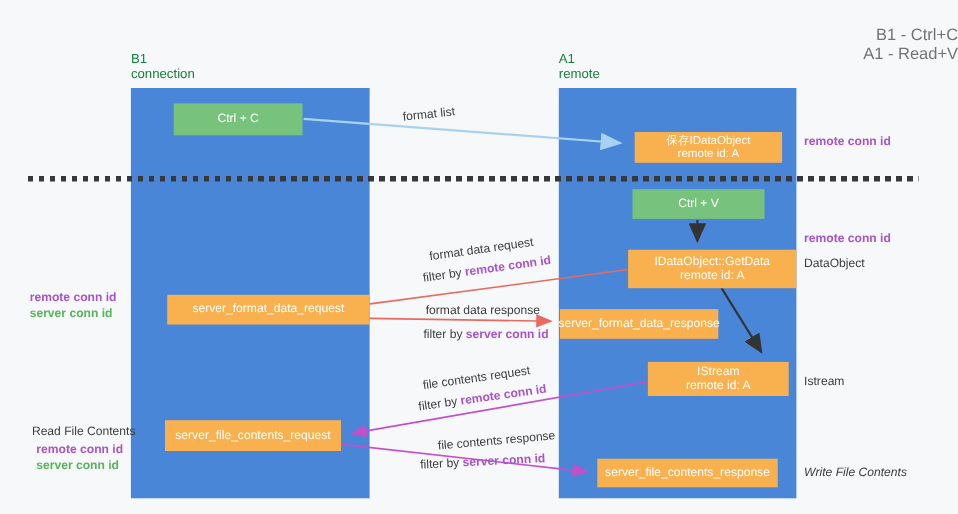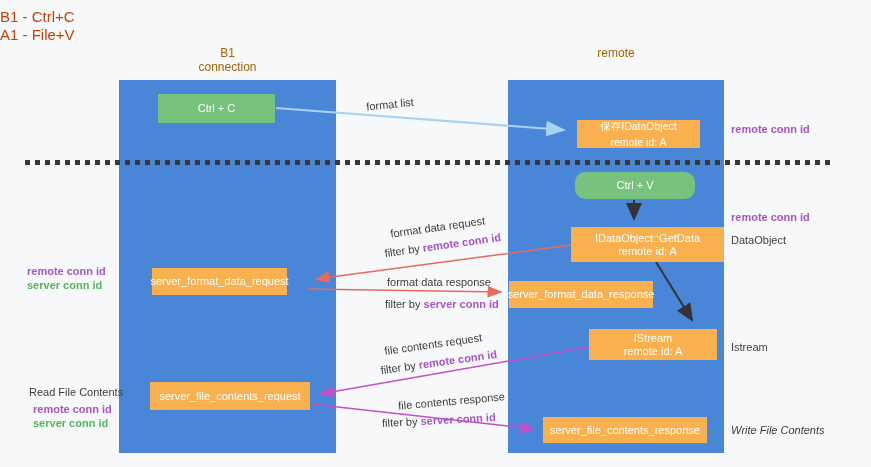--- a/index.html
+++ b/index.html
@@ -2,24 +2,24 @@
 <html><head>
 <meta charset="utf-8">
 <style>
   * { margin:0; padding:0; box-sizing:border-box; }
   body { background:#e9eaec; font-family:"Liberation Sans", sans-serif; }
   .canvas {
     position:relative; width:871px; height:467px;
     background:#f7f8f9; overflow:hidden;
     font-family:"Liberation Sans", sans-serif;
   }
-  .title { position:absolute; top:8px; left:0; right:0; text-align:left;
-           font-size:15px; line-height:18px; color:#c2410c; z-index:5; }
-  .lane-header { position:absolute; text-align:center; font-size:12px;
-                 line-height:14px; color:#a16207; z-index:5; }
+  .title { position:absolute; top:23px; left:0; right:0; text-align:right;
+           font-size:15px; line-height:18px; color:#737373; z-index:5; }
+  .lane-header { position:absolute; text-align:left; font-size:12px;
+                 line-height:14px; color:#15803d; z-index:5; }
   .lane { position:absolute; top:80px; height:373px; background:#4a86d8; z-index:1; }
   .lane-left  { left:119px; width:217px; }
   .lane-right { left:508px; width:216px; }
   .dashed-sep { position:absolute; left:25px; top:160px; width:810px; height:5px;
     background:repeating-linear-gradient(90deg,#383838 0 5px,transparent 5px 10px);
     z-index:2; }
   svg.arrows { position:absolute; left:0; top:0; z-index:2; }
   .node { position:absolute; z-index:3; display:flex; flex-direction:column;
           align-items:center; justify-content:center; text-align:center;
           color:#ffffff; font-size:11px; line-height:13px; }
@@ -33,28 +33,29 @@
   .hl-purple { color:#a855c8; font-weight:bold; }
   .hl-green  { color:#56b45c; font-weight:bold; }
 </style>
 </head>
 <body>
 
 <div class="canvas">
 
   <div class="title">
     <div>B1 - Ctrl+C</div>
-    <div>A1 - File+V</div>
+    <div>A1 - Read+V</div>
   </div>
 
   <div class="lane-header" style="left:119px;width:217px;top:46px;">
     <div>B1</div>
     <div>connection</div>
   </div>
   <div class="lane-header" style="left:508px;width:216px;top:46px;">
+    <div>A1</div>
     <div>remote</div>
   </div>
 
   <div class="lane lane-left"></div>
   <div class="lane lane-right"></div>
 
   <div class="dashed-sep"></div>
 
   <svg class="arrows" width="871" height="467" viewBox="0 0 871 467">
     <defs>
@@ -77,35 +78,35 @@
     <line x1="571" y1="245" x2="316" y2="279" stroke="#e8695f" stroke-width="1.5" marker-end="url(#m-red)"></line>
     <line x1="308" y1="289" x2="501" y2="292" stroke="#e8695f" stroke-width="1.5" marker-end="url(#m-red)"></line>
     <line x1="589" y1="347" x2="320" y2="394" stroke="#c34fc9" stroke-width="1.5" marker-end="url(#m-mag)"></line>
     <line x1="311" y1="404" x2="534" y2="429" stroke="#c34fc9" stroke-width="1.5" marker-end="url(#m-mag)"></line>
   </svg>
 
   <div class="node green" style="left:158px;top:94px;width:117px;height:29px;">
     <div>Ctrl + C</div>
   </div>
 
-  <div class="node orange small" style="left:577px;top:120px;width:123px;height:28px;justify-content:space-between;">
+  <div class="node orange small" style="left:577px;top:120px;width:134px;height:28px;">
     <div>保存IDataObject</div>
     <div>remote id: A</div>
   </div>
 
-  <div class="node green" style="left:575px;top:172px;width:120px;height:27px;border-radius:10px;">
+  <div class="node green" style="left:575px;top:172px;width:120px;height:27px;">
     <div>Ctrl + V</div>
   </div>
 
   <div class="node orange" style="left:571px;top:227px;width:153px;height:35px;">
     <div>IDataObject::GetData</div>
     <div>remote id: A</div>
   </div>
 
-  <div class="node orange" style="left:152px;top:268px;width:135px;height:27px;">
+  <div class="node orange" style="left:152px;top:268px;width:184px;height:27px;">
     <div>server_format_data_request</div>
   </div>
 
   <div class="node orange" style="left:509px;top:281px;width:144px;height:27px;">
     <div>server_format_data_response</div>
   </div>
 
   <div class="node orange" style="left:589px;top:329px;width:128px;height:31px;">
     <div>IStream</div>
     <div>remote id: A</div>

